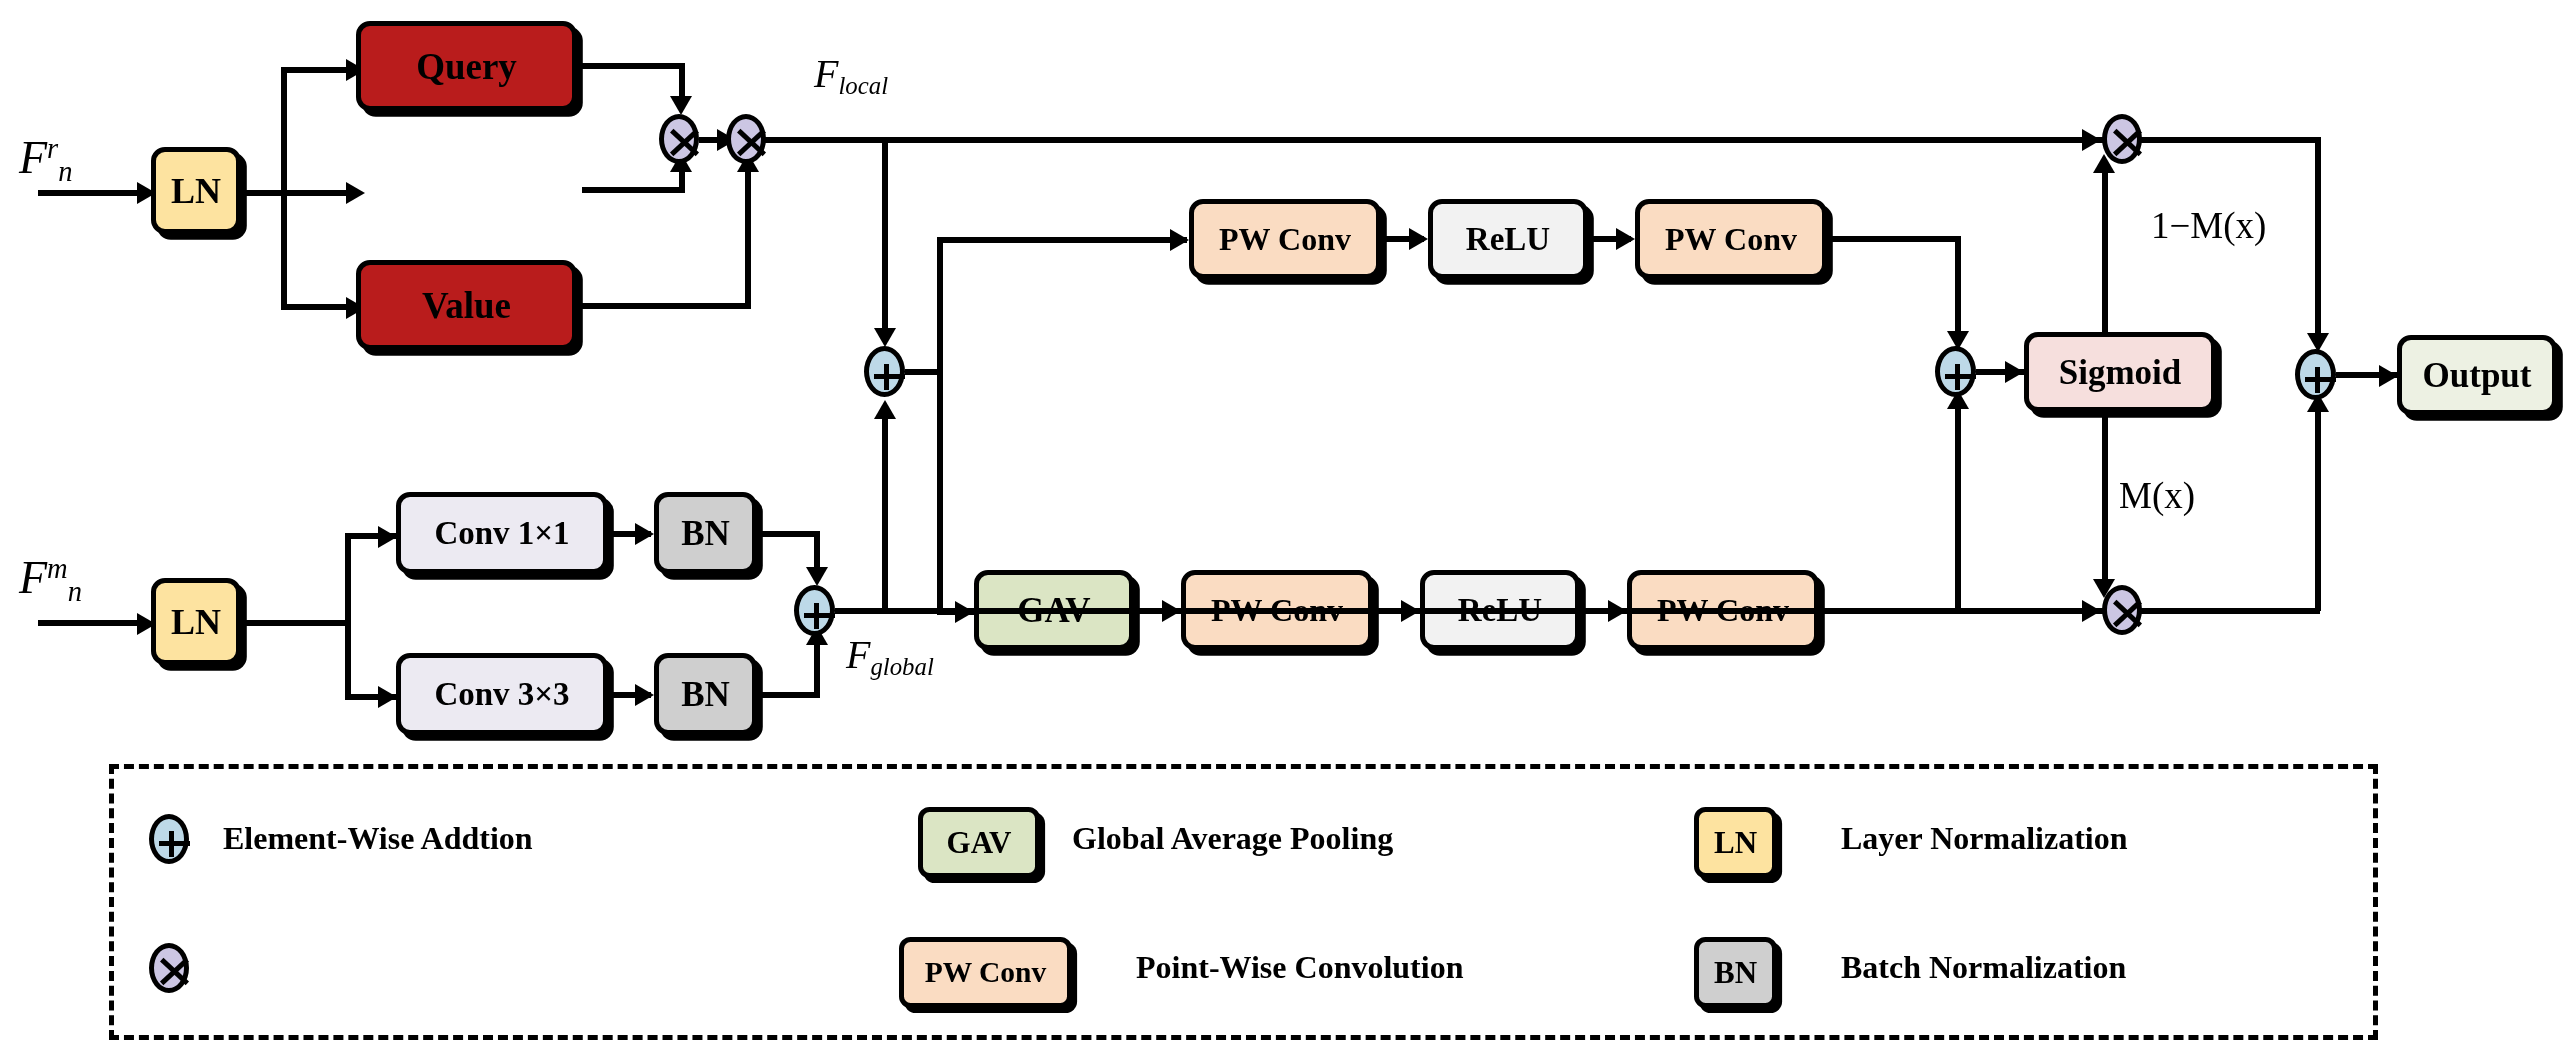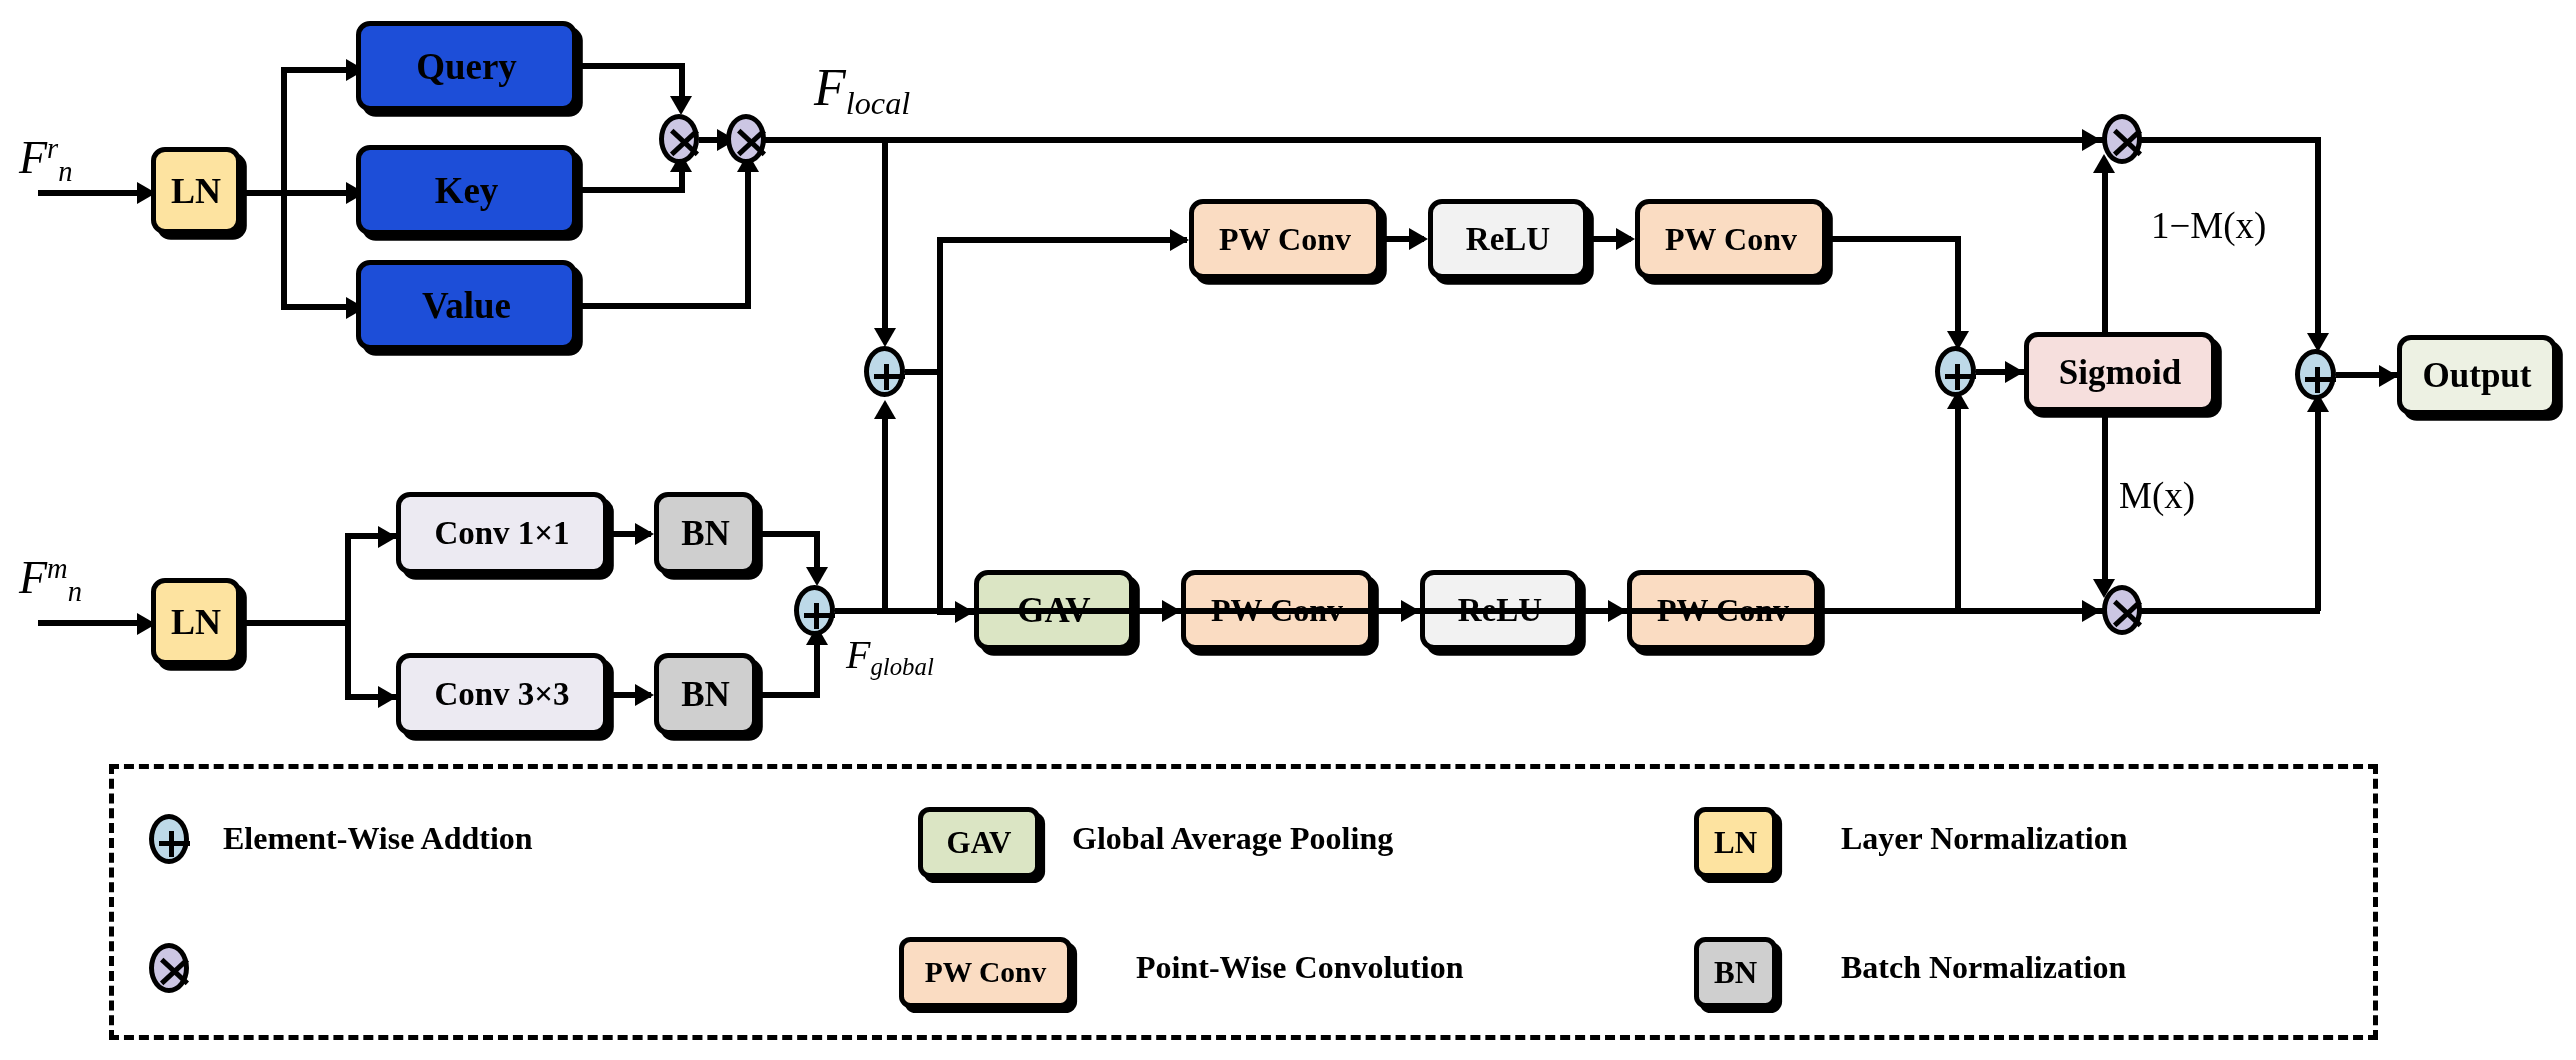--- a/index.html
+++ b/index.html
@@ -12,21 +12,21 @@
     box-sizing:border-box;
     border:5.8px solid #000;
     border-radius:14px;
     display:flex;align-items:center;justify-content:center;
     font-weight:700;
     color:#000;
     white-space:nowrap;
     box-shadow:5.8px 5.8px 0 0 #000;
     line-height:1;
   }
-  .blk.qkv{background:#1d4ed8;font-size:37px;}
+  .blk.qkv{background:#b91c1c;font-size:37px;}
   .blk.ln{background:#fde3a0;font-size:36px;}
   .blk.conv{background:#eceaf2;font-size:33px;}
   .blk.bn{background:#cfcfcf;font-size:35px;}
   .blk.pw{background:#fadcc2;font-size:32px;}
   .blk.relu{background:#f2f2f2;font-size:33px;}
   .blk.gav{background:#dbe5c4;font-size:35px;}
   .blk.sig{background:#f6dfdd;font-size:35px;}
   .blk.out{background:#edf1e3;font-size:35px;}
 
   
@@ -92,23 +92,20 @@
 
   <div class="wire hw" style="left:281px;top:190px;width:71px;"></div>
   <div class="ar ar-r" style="left:346px;top:182px;"></div>
 
   <div class="wire hw" style="left:281px;top:304px;width:71px;"></div>
   <div class="ar ar-r" style="left:346px;top:297px;"></div>
 
   <div class="blk qkv" style="left:356px;top:21px;width:221px;height:90px;">
     <span>Query</span>
   </div>
-  <div class="blk qkv" style="left:356px;top:145px;width:221px;height:90px;">
-    <span>Key</span>
-  </div>
   <div class="blk qkv" style="left:356px;top:260px;width:221px;height:90px;">
     <span>Value</span>
   </div>
 
   <div class="wire hw" style="left:582px;top:63px;width:103px;"></div>
   <div class="wire vw" style="left:679px;top:63px;height:41px;"></div>
   <div class="ar ar-d" style="left:670px;top:96px;"></div>
 
   <div class="wire hw" style="left:582px;top:187px;width:103px;"></div>
   <div class="wire vw" style="left:679px;top:159px;height:33px;"></div>
@@ -124,21 +121,21 @@
 
   <div class="wire hw" style="left:582px;top:303px;width:169px;"></div>
   <div class="wire vw" style="left:745px;top:160px;height:147px;"></div>
   <div class="ar ar-u" style="left:737px;top:153px;"></div>
 
   <div class="op mul" style="left:726px;top:114px;width:40px;height:50px;">
     <span class="bar" style="left:2.6px;top:20.5px;width:35px;height:5.1px;transform:rotate(43deg);"></span>
     <span class="bar" style="left:2.6px;top:20.5px;width:35px;height:5.1px;transform:rotate(-43deg);"></span>
   </div>
 
-  <div class="lbl" style="left:814px;top:50px;font-size:52px;margin-top:8px;">
+  <div class="lbl" style="left:814px;top:50px;font-size:40px;">
     <i>F</i><span class="sub">local</span>
   </div>
 
   <div class="wire hw" style="left:765px;top:137px;width:1340px;"></div>
   <div class="ar ar-r" style="left:2082px;top:129px;"></div>
 
   <div class="wire vw" style="left:882px;top:137px;height:199px;"></div>
   <div class="ar ar-d" style="left:874px;top:328px;"></div>
 
   <div class="op add" style="left:864px;top:346px;width:41px;height:51px;">

